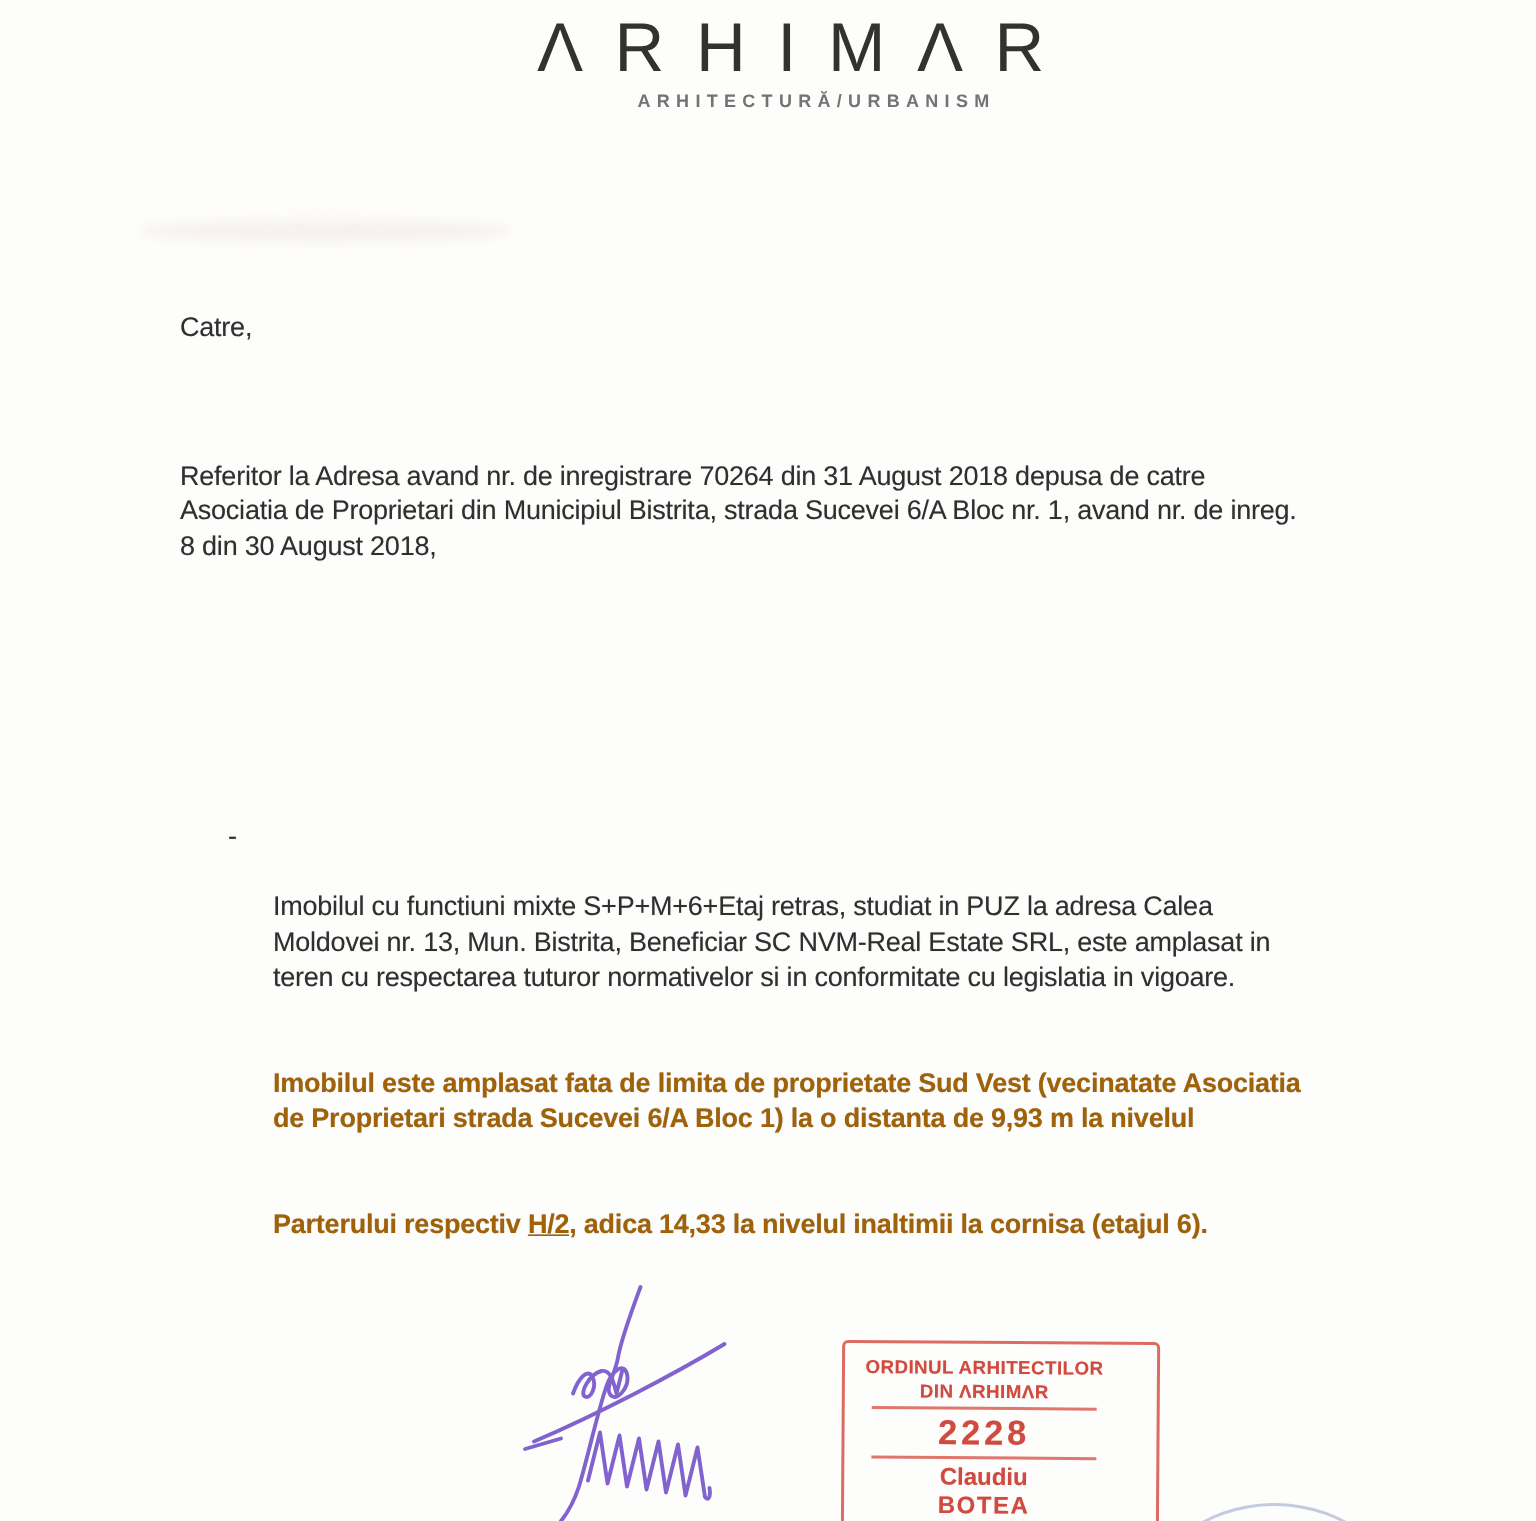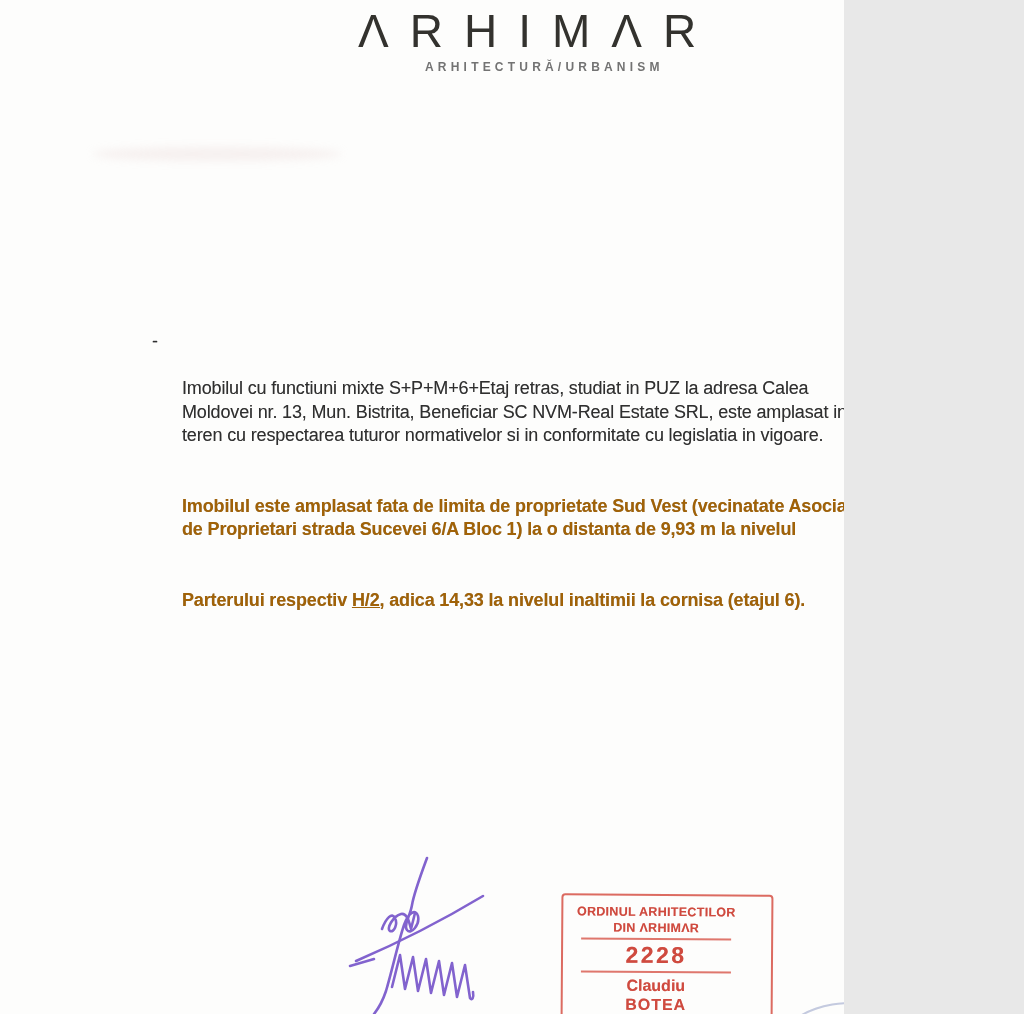--- a/index.html
+++ b/index.html
@@ -1,17 +1,17 @@
 <!DOCTYPE html>
 <html><head>
 <meta charset="utf-8">
 <style>
   html,body{margin:0;padding:0;background:#e8e8e8;}
   .page{
-    position:relative; width:844px; height:1014px; overflow:hidden;
+    position:relative; width:1024px; height:1014px; overflow:hidden;
     background:#fdfdfc;
     font-family:"Liberation Sans", sans-serif;
   }
   
   .logo{
     position:absolute; top:4px; left:358px;
     font-size:46px; font-weight:400; letter-spacing:21px;
     color:#33322e; white-space:pre;
   }
   .tagline{
@@ -66,20 +66,24 @@
 <body>
 
 <div class="page">
 
   <div class="smudge"></div>
 
   <div class="logo">ΛRHIMΛR</div>
   <div class="tagline">ARHITECTURĂ/URBANISM</div>
 
   <div class="doc">
+    <div class="salutation">Catre,</div>
+    <div class="reference">Referitor la Adresa avand nr. de inregistrare 70264 din 31 August 2018 depusa de catre
+Asociatia de Proprietari din Municipiul Bistrita, strada Sucevei 6/A Bloc nr. 1, avand nr. de inreg.
+8 din 30 August 2018,</div>
 
     <div class="list">
 
       <div class="bullet">
         <span class="dash">-</span>
         <div class="bcontent">
           <div>Imobilul cu functiuni mixte S+P+M+6+Etaj retras, studiat in PUZ la adresa Calea
 Moldovei nr. 13, Mun. Bistrita, Beneficiar SC NVM-Real Estate SRL, este amplasat in
 teren cu respectarea tuturor normativelor si in conformitate cu legislatia in vigoare.</div>
           <div class="bold">Imobilul este amplasat fata de limita de proprietate Sud Vest (vecinatate Asociatia

